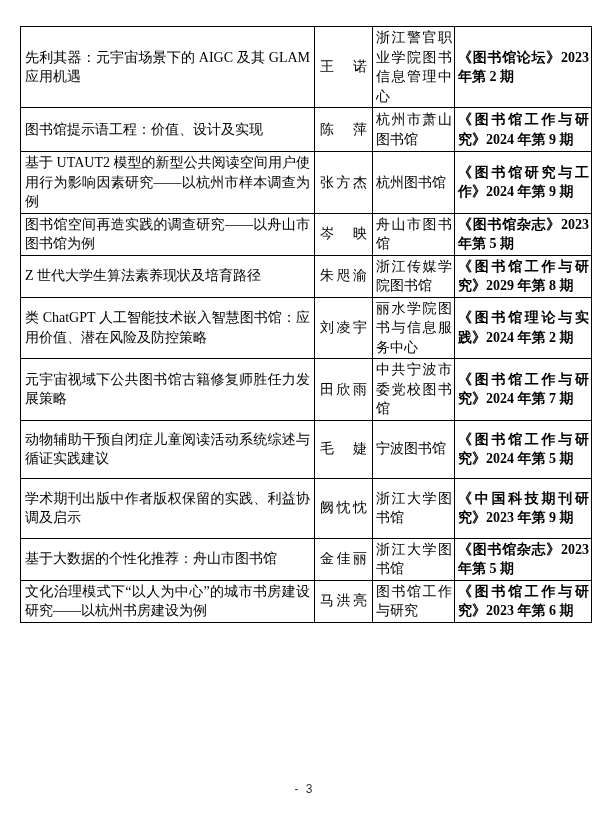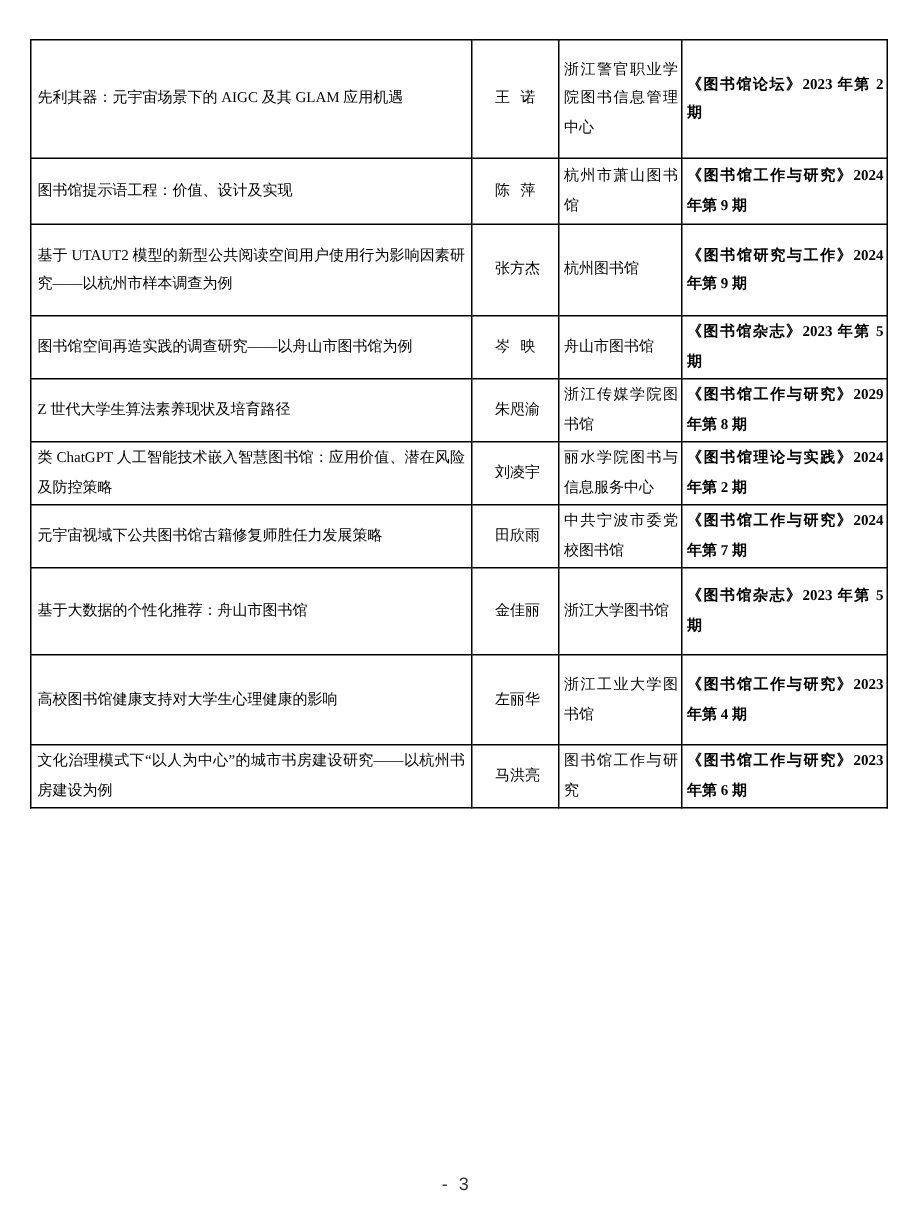--- a/index.html
+++ b/index.html
@@ -19,39 +19,39 @@
     position: absolute;
     left: 20px; top: 26px;
     width: 571px;
     border-collapse: collapse;
     table-layout: fixed;
   }
   table.pub-table, table.pub-table td {
     border: 1.6px solid #000;
   }
   table.pub-table td {
-    font-size: 10px;
+    font-size: 14px;
     line-height: 19.5px;
     vertical-align: middle;
     overflow: hidden;
     word-break: break-all;
   }
   col.c-title    { width: 294px; }
   col.c-author   { width: 58px;  }
   col.c-aff      { width: 82px;  }
   col.c-journal  { width: 137px; }
 
   td.c-title {
     padding: 1px 4px 1px 4px;
     text-align: justify;
     text-align-last: left;
     font-family: Liberation Serif, serif;
   }
   td.c-author {
-    padding: 1px 15px;
+    padding: 1px 5px;
     text-align: justify;
     text-align-last: justify;
     white-space: nowrap;
   }
   td.c-aff {
     padding: 1px 2px 1px 3px;
     text-align: justify;
     text-align-last: left;
   }
   td.c-journal {
@@ -138,30 +138,36 @@
         <td class="c-aff">丽水学院图书与信息服务中心</td>
         <td class="c-journal">《图书馆理论与实践》2024 年第 2 期</td>
       </tr>
       <tr>
         <td class="c-title">元宇宙视域下公共图书馆古籍修复师胜任力发展策略</td>
         <td class="c-author">田欣雨</td>
         <td class="c-aff">中共宁波市委党校图书馆</td>
         <td class="c-journal">《图书馆工作与研究》2024 年第 7 期</td>
       </tr>
       <tr>
+        <td class="c-title">动物辅助干预自闭症儿童阅读活动系统综述与循证实践建议</td>
+        <td class="c-author">毛 婕</td>
+        <td class="c-aff">宁波图书馆</td>
+        <td class="c-journal">《图书馆工作与研究》2024 年第 5 期</td>
+      </tr>
+      <tr>
+        <td class="c-title">学术期刊出版中作者版权保留的实践、利益协调及启示</td>
+        <td class="c-author">阙忱忱</td>
+        <td class="c-aff">浙江大学图书馆</td>
+        <td class="c-journal">《中国科技期刊研究》2023 年第 9 期</td>
+      </tr>
+      <tr>
         <td class="c-title">基于大数据的个性化推荐：舟山市图书馆</td>
         <td class="c-author">金佳丽</td>
         <td class="c-aff">浙江大学图书馆</td>
         <td class="c-journal">《图书馆杂志》2023 年第 5 期</td>
-      </tr>
-      <tr>
-        <td class="c-title">高校图书馆健康支持对大学生心理健康的影响</td>
-        <td class="c-author">左丽华</td>
-        <td class="c-aff">浙江工业大学图书馆</td>
-        <td class="c-journal">《图书馆工作与研究》2023 年第 4 期</td>
       </tr>
       <tr>
         <td class="c-title">文化治理模式下“以人为中心”的城市书房建设研究——以杭州书房建设为例</td>
         <td class="c-author">马洪亮</td>
         <td class="c-aff">图书馆工作与研究</td>
         <td class="c-journal">《图书馆工作与研究》2023 年第 6 期</td>
       </tr>
     </tbody>
   </table>
 

